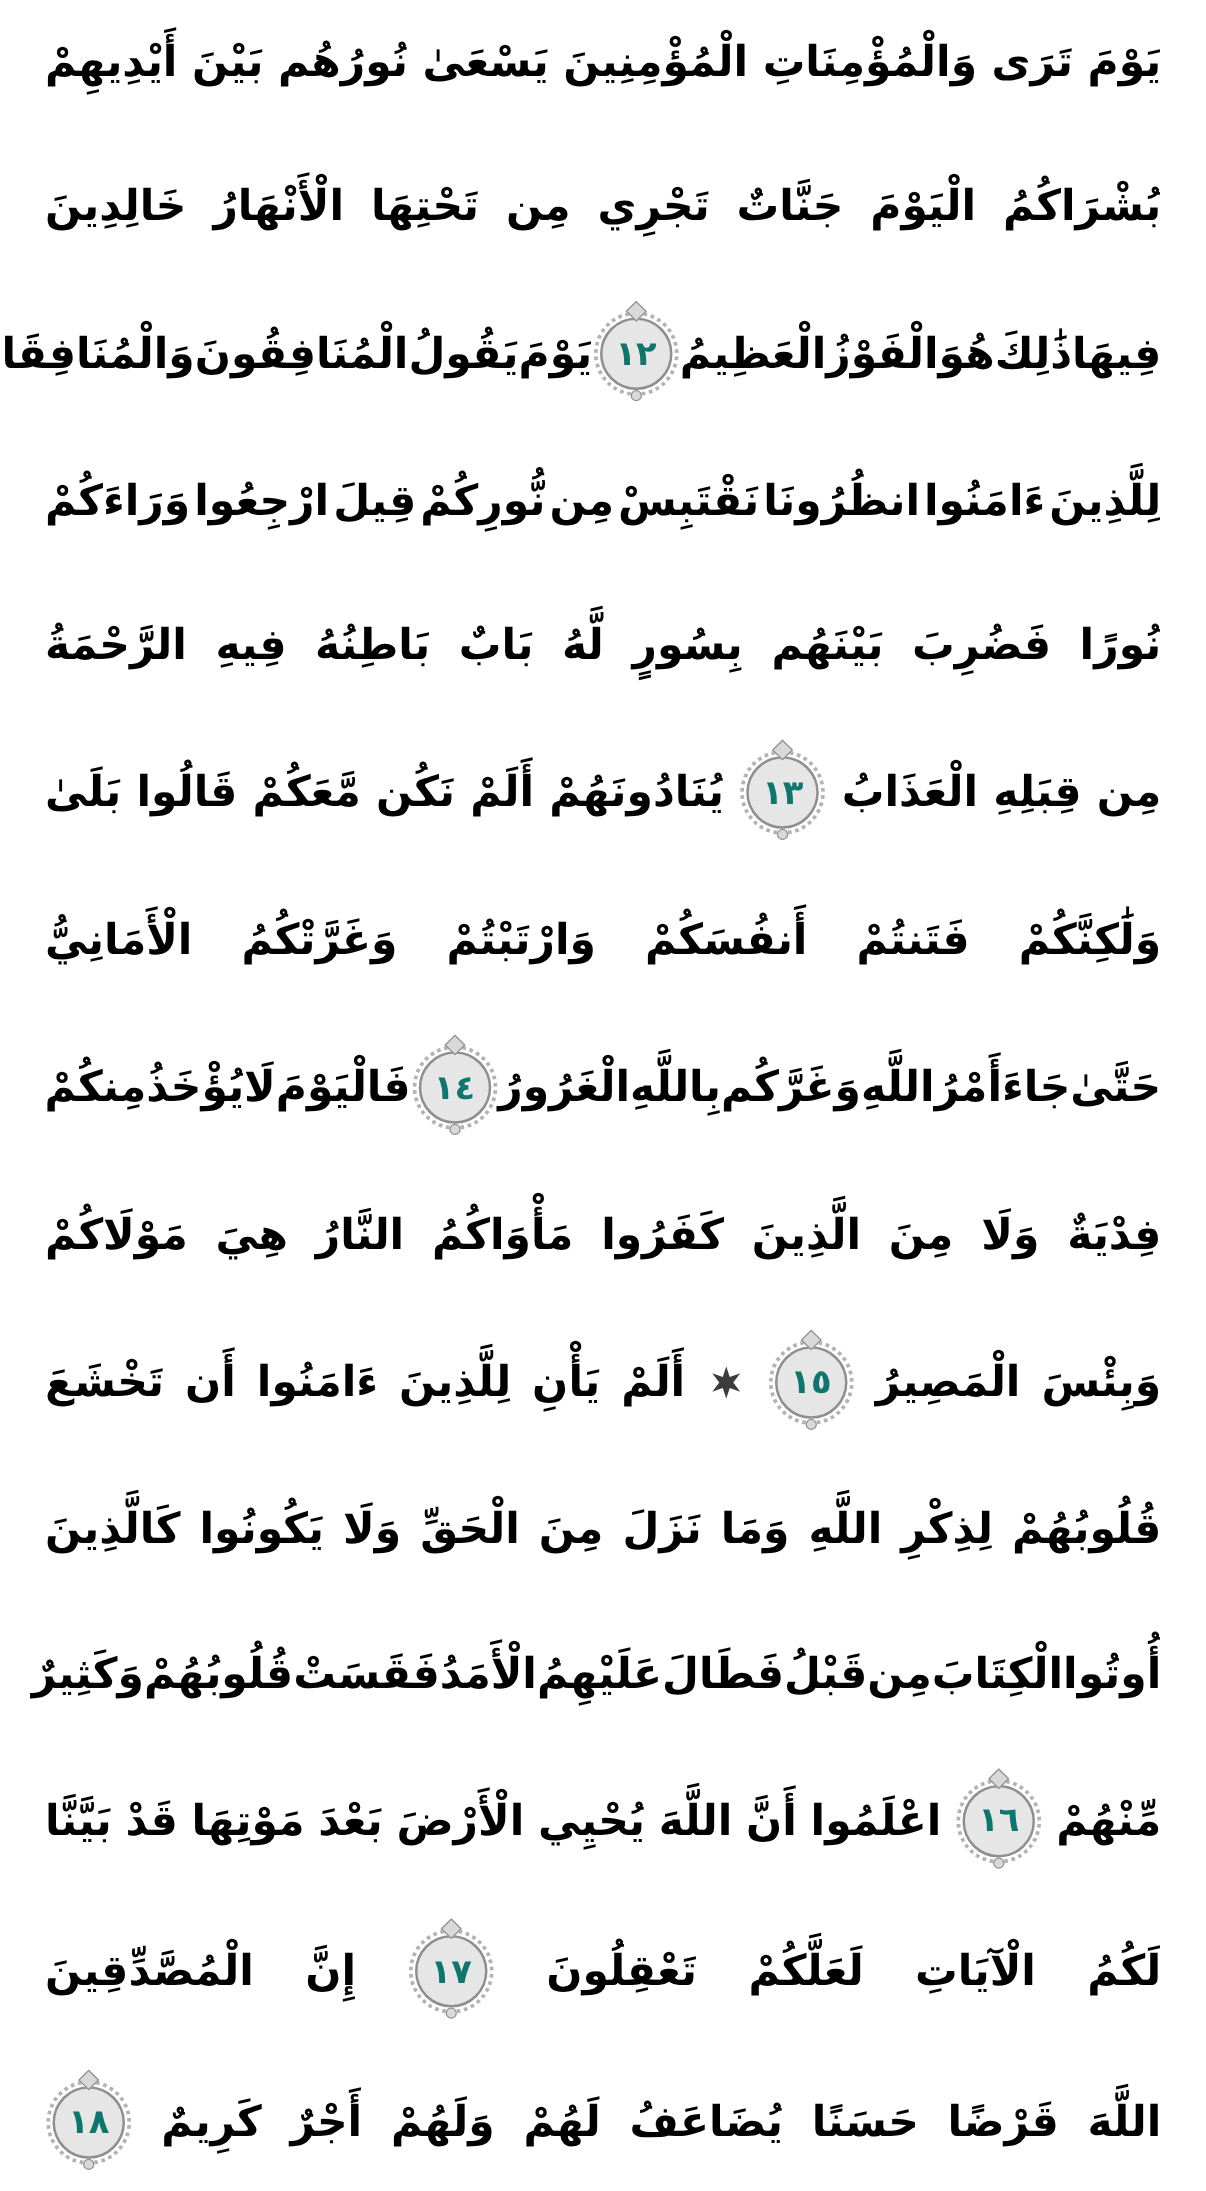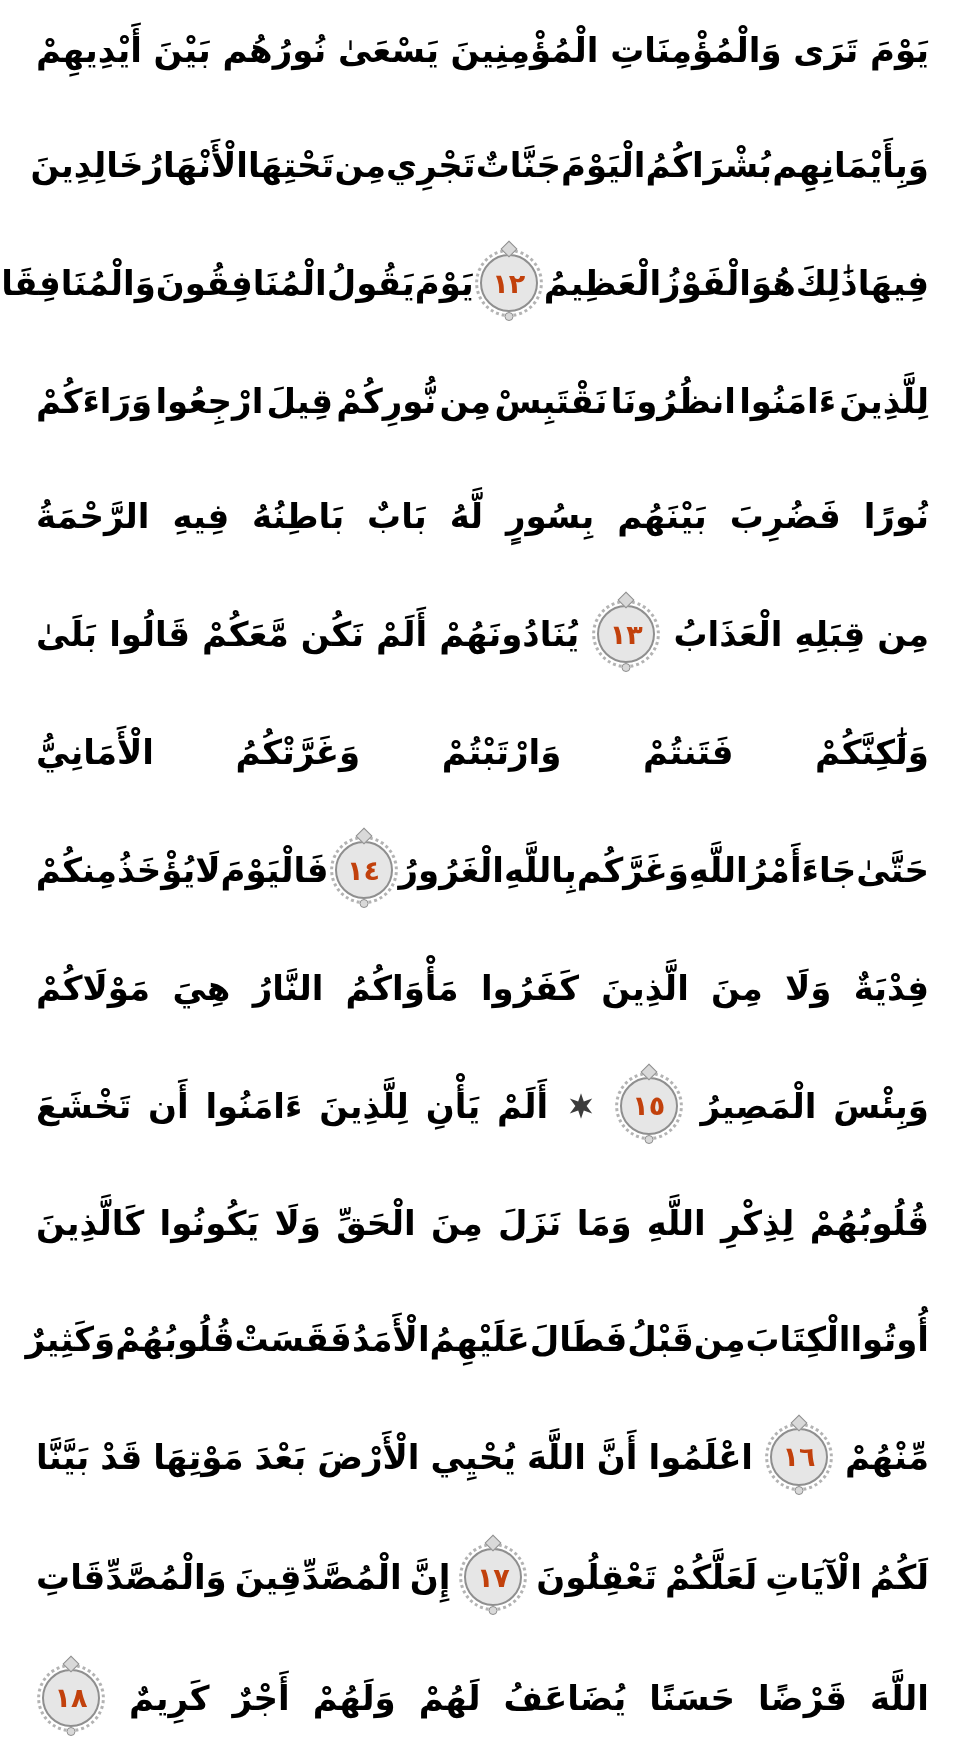--- a/index.html
+++ b/index.html
@@ -48,21 +48,21 @@
     background: #e6e6e6;
     border: 2px solid #8f8f8f;
     outline: 3px dotted #b3b3b3;
     outline-offset: 2px;
     display: flex;
     align-items: center;
     justify-content: center;
     font-family: "DejaVu Sans", sans-serif;
     font-weight: bold;
     font-size: 27px;
-    color: #c2410c;
+    color: #0f766e;
     box-sizing: border-box;
     margin: 0 6px;
   }
   
   .vmark::before {
     content: "";
     position: absolute;
     top: -13px;
     left: 50%;
     width: 10px;
@@ -101,21 +101,20 @@
         <span class="qword">يَوْمَ</span>
         <span class="qword">تَرَى</span>
         <span class="qword">وَالْمُؤْمِنَاتِ</span>
         <span class="qword">الْمُؤْمِنِينَ</span>
         <span class="qword">يَسْعَىٰ</span>
         <span class="qword">نُورُهُم</span>
         <span class="qword">بَيْنَ</span>
         <span class="qword">أَيْدِيهِمْ</span>
       </div>
       <div class="qline">
-        <span class="qword">وَبِأَيْمَانِهِم</span>
         <span class="qword">بُشْرَاكُمُ</span>
         <span class="qword">الْيَوْمَ</span>
         <span class="qword">جَنَّاتٌ</span>
         <span class="qword">تَجْرِي</span>
         <span class="qword">مِن</span>
         <span class="qword">تَحْتِهَا</span>
         <span class="qword">الْأَنْهَارُ</span>
         <span class="qword">خَالِدِينَ</span>
       </div>
       <div class="qline">
@@ -160,20 +159,21 @@
         <span class="qword">يُنَادُونَهُمْ</span>
         <span class="qword">أَلَمْ</span>
         <span class="qword">نَكُن</span>
         <span class="qword">مَّعَكُمْ</span>
         <span class="qword">قَالُوا</span>
         <span class="qword">بَلَىٰ</span>
       </div>
       <div class="qline">
         <span class="qword">وَلَٰكِنَّكُمْ</span>
         <span class="qword">فَتَنتُمْ</span>
+        <span class="qword">أَنفُسَكُمْ</span>
         <span class="qword">وَارْتَبْتُمْ</span>
         <span class="qword">وَغَرَّتْكُمُ</span>
         <span class="qword">الْأَمَانِيُّ</span>
       </div>
       <div class="qline">
         <span class="qword">حَتَّىٰ</span>
         <span class="qword">جَاءَ</span>
         <span class="qword">أَمْرُ</span>
         <span class="qword">اللَّهِ</span>
         <span class="qword">وَغَرَّكُم</span>
@@ -250,21 +250,20 @@
         <span class="qword">بَيَّنَّا</span>
       </div>
       <div class="qline">
         <span class="qword">لَكُمُ</span>
         <span class="qword">الْآيَاتِ</span>
         <span class="qword">لَعَلَّكُمْ</span>
         <span class="qword">تَعْقِلُونَ</span>
         <span class="vmark">١٧</span>
         <span class="qword">إِنَّ</span>
         <span class="qword">الْمُصَّدِّقِينَ</span>
-        <span class="qword">وَالْمُصَّدِّقَاتِ</span>
       </div>
       <div class="qline">
         <span class="qword">اللَّهَ</span>
         <span class="qword">قَرْضًا</span>
         <span class="qword">حَسَنًا</span>
         <span class="qword">يُضَاعَفُ</span>
         <span class="qword">لَهُمْ</span>
         <span class="qword">وَلَهُمْ</span>
         <span class="qword">أَجْرٌ</span>
         <span class="qword">كَرِيمٌ</span>

